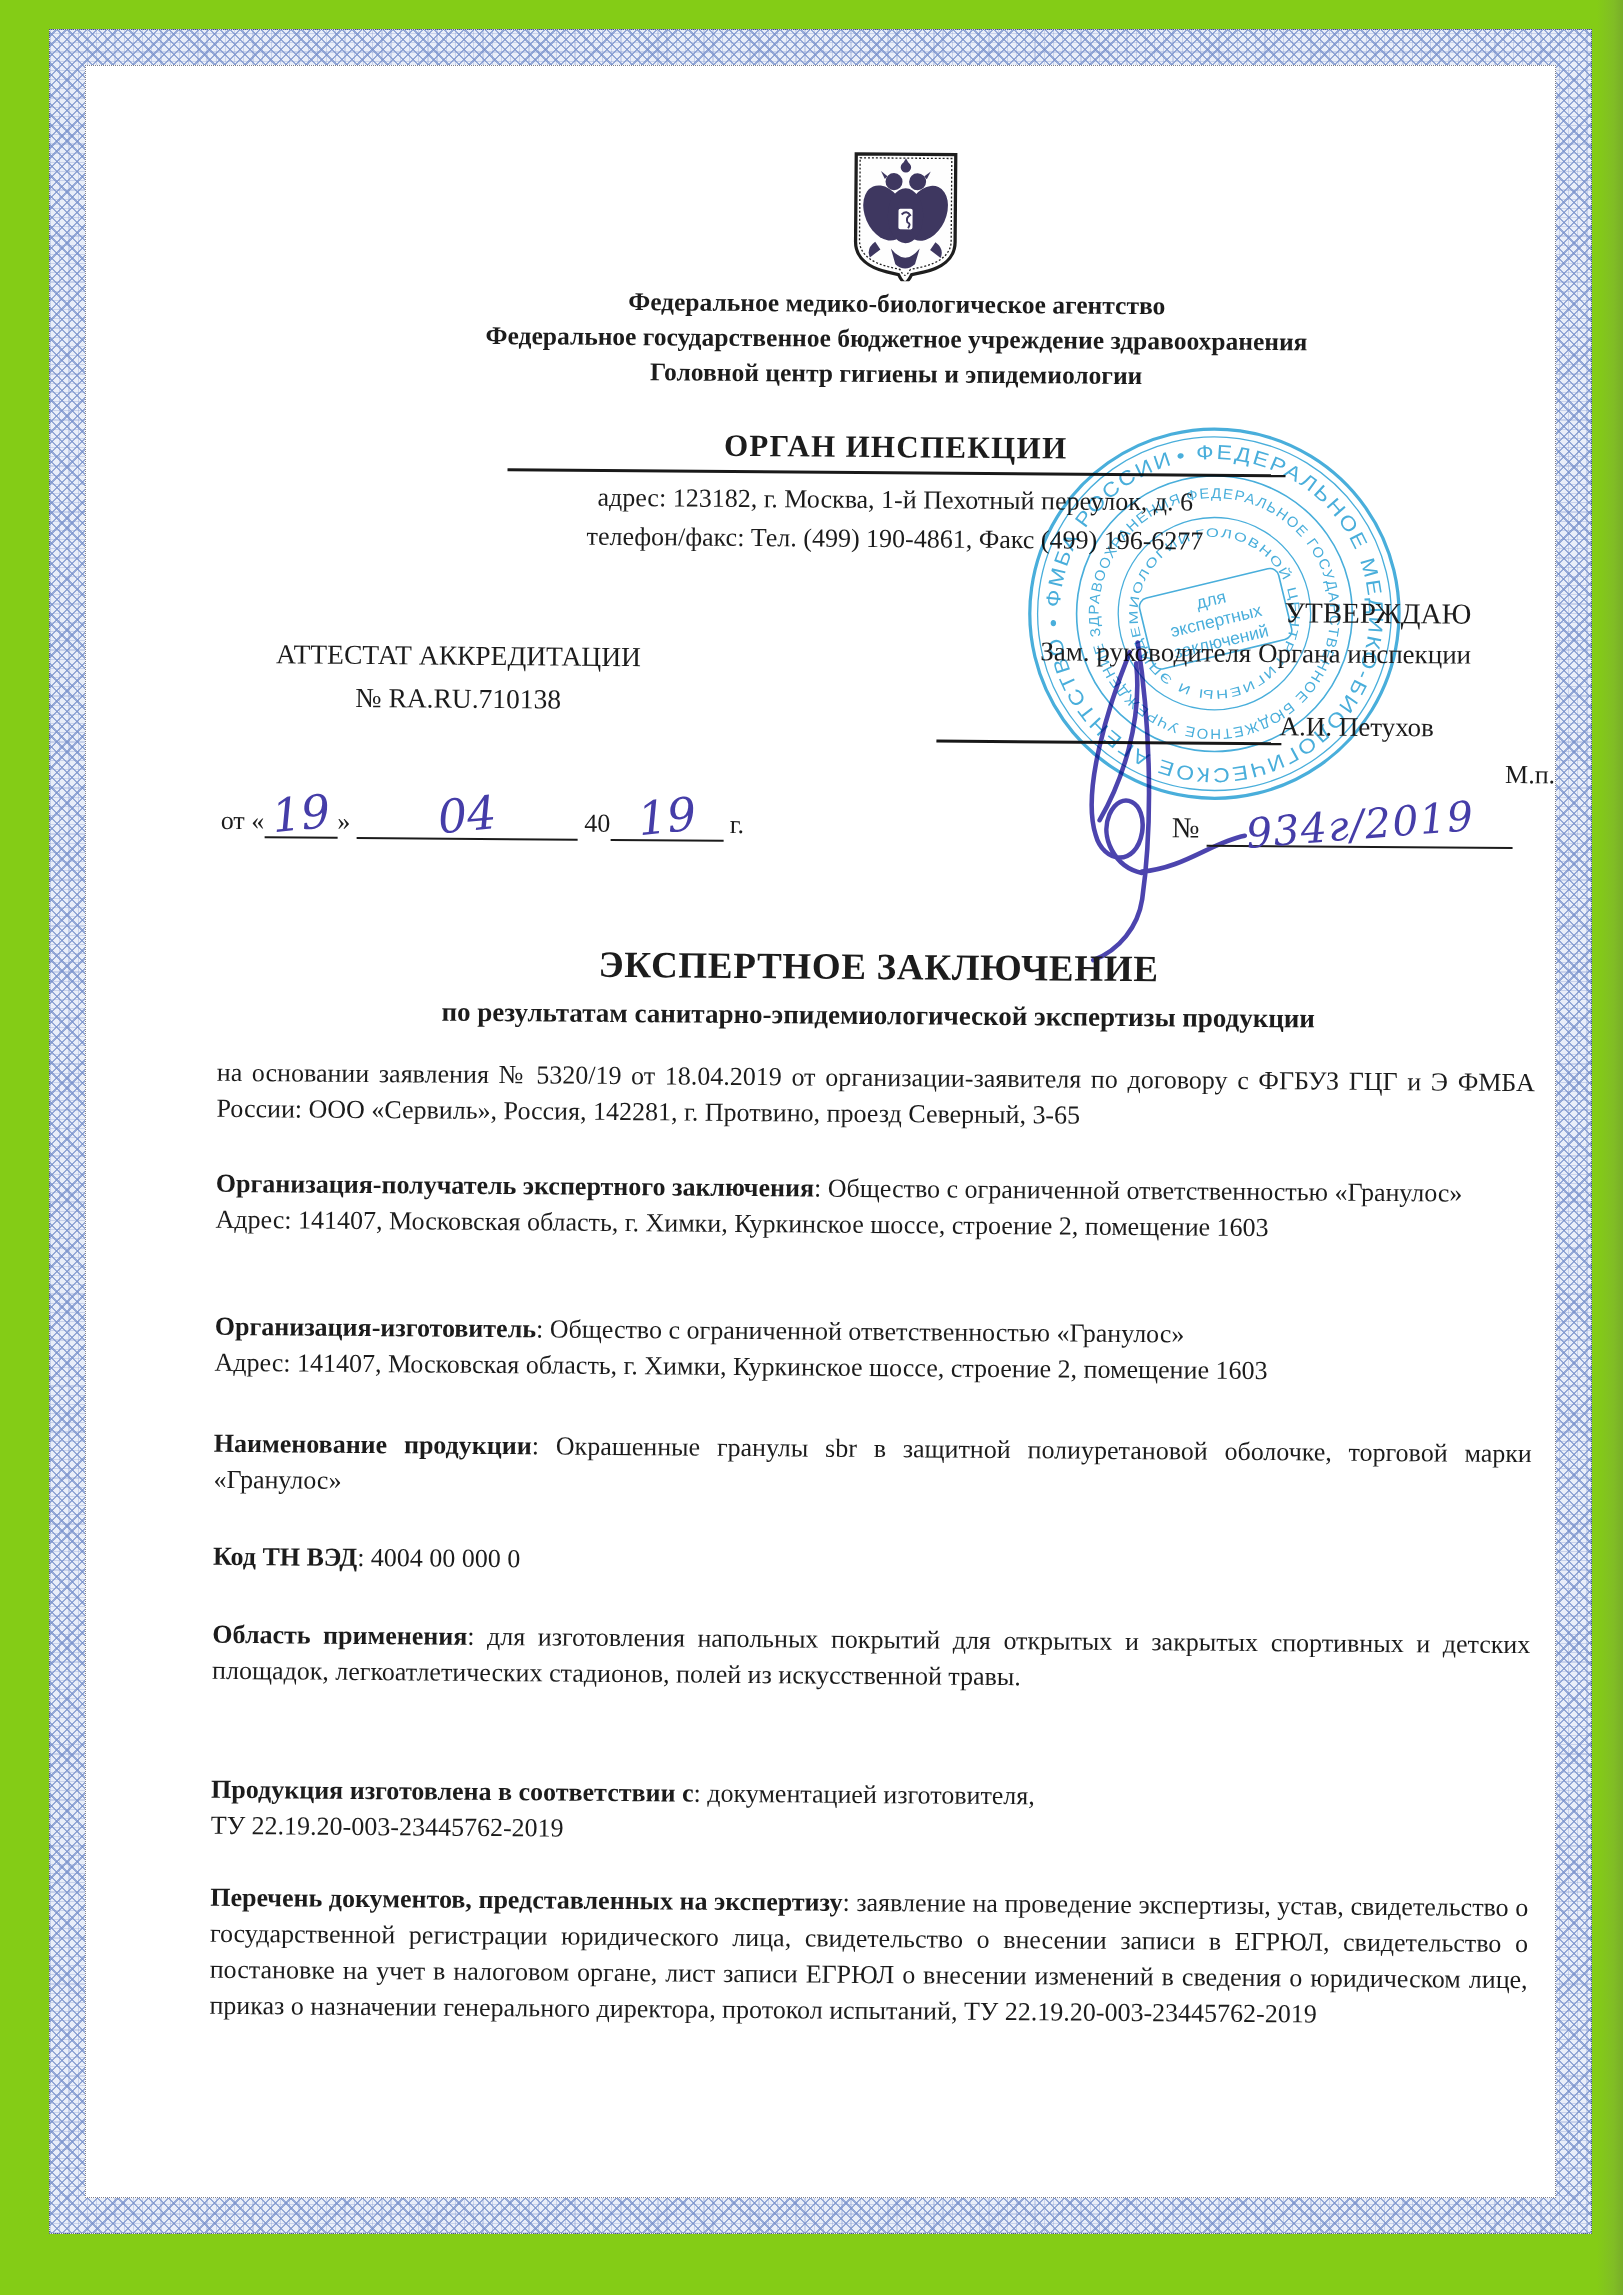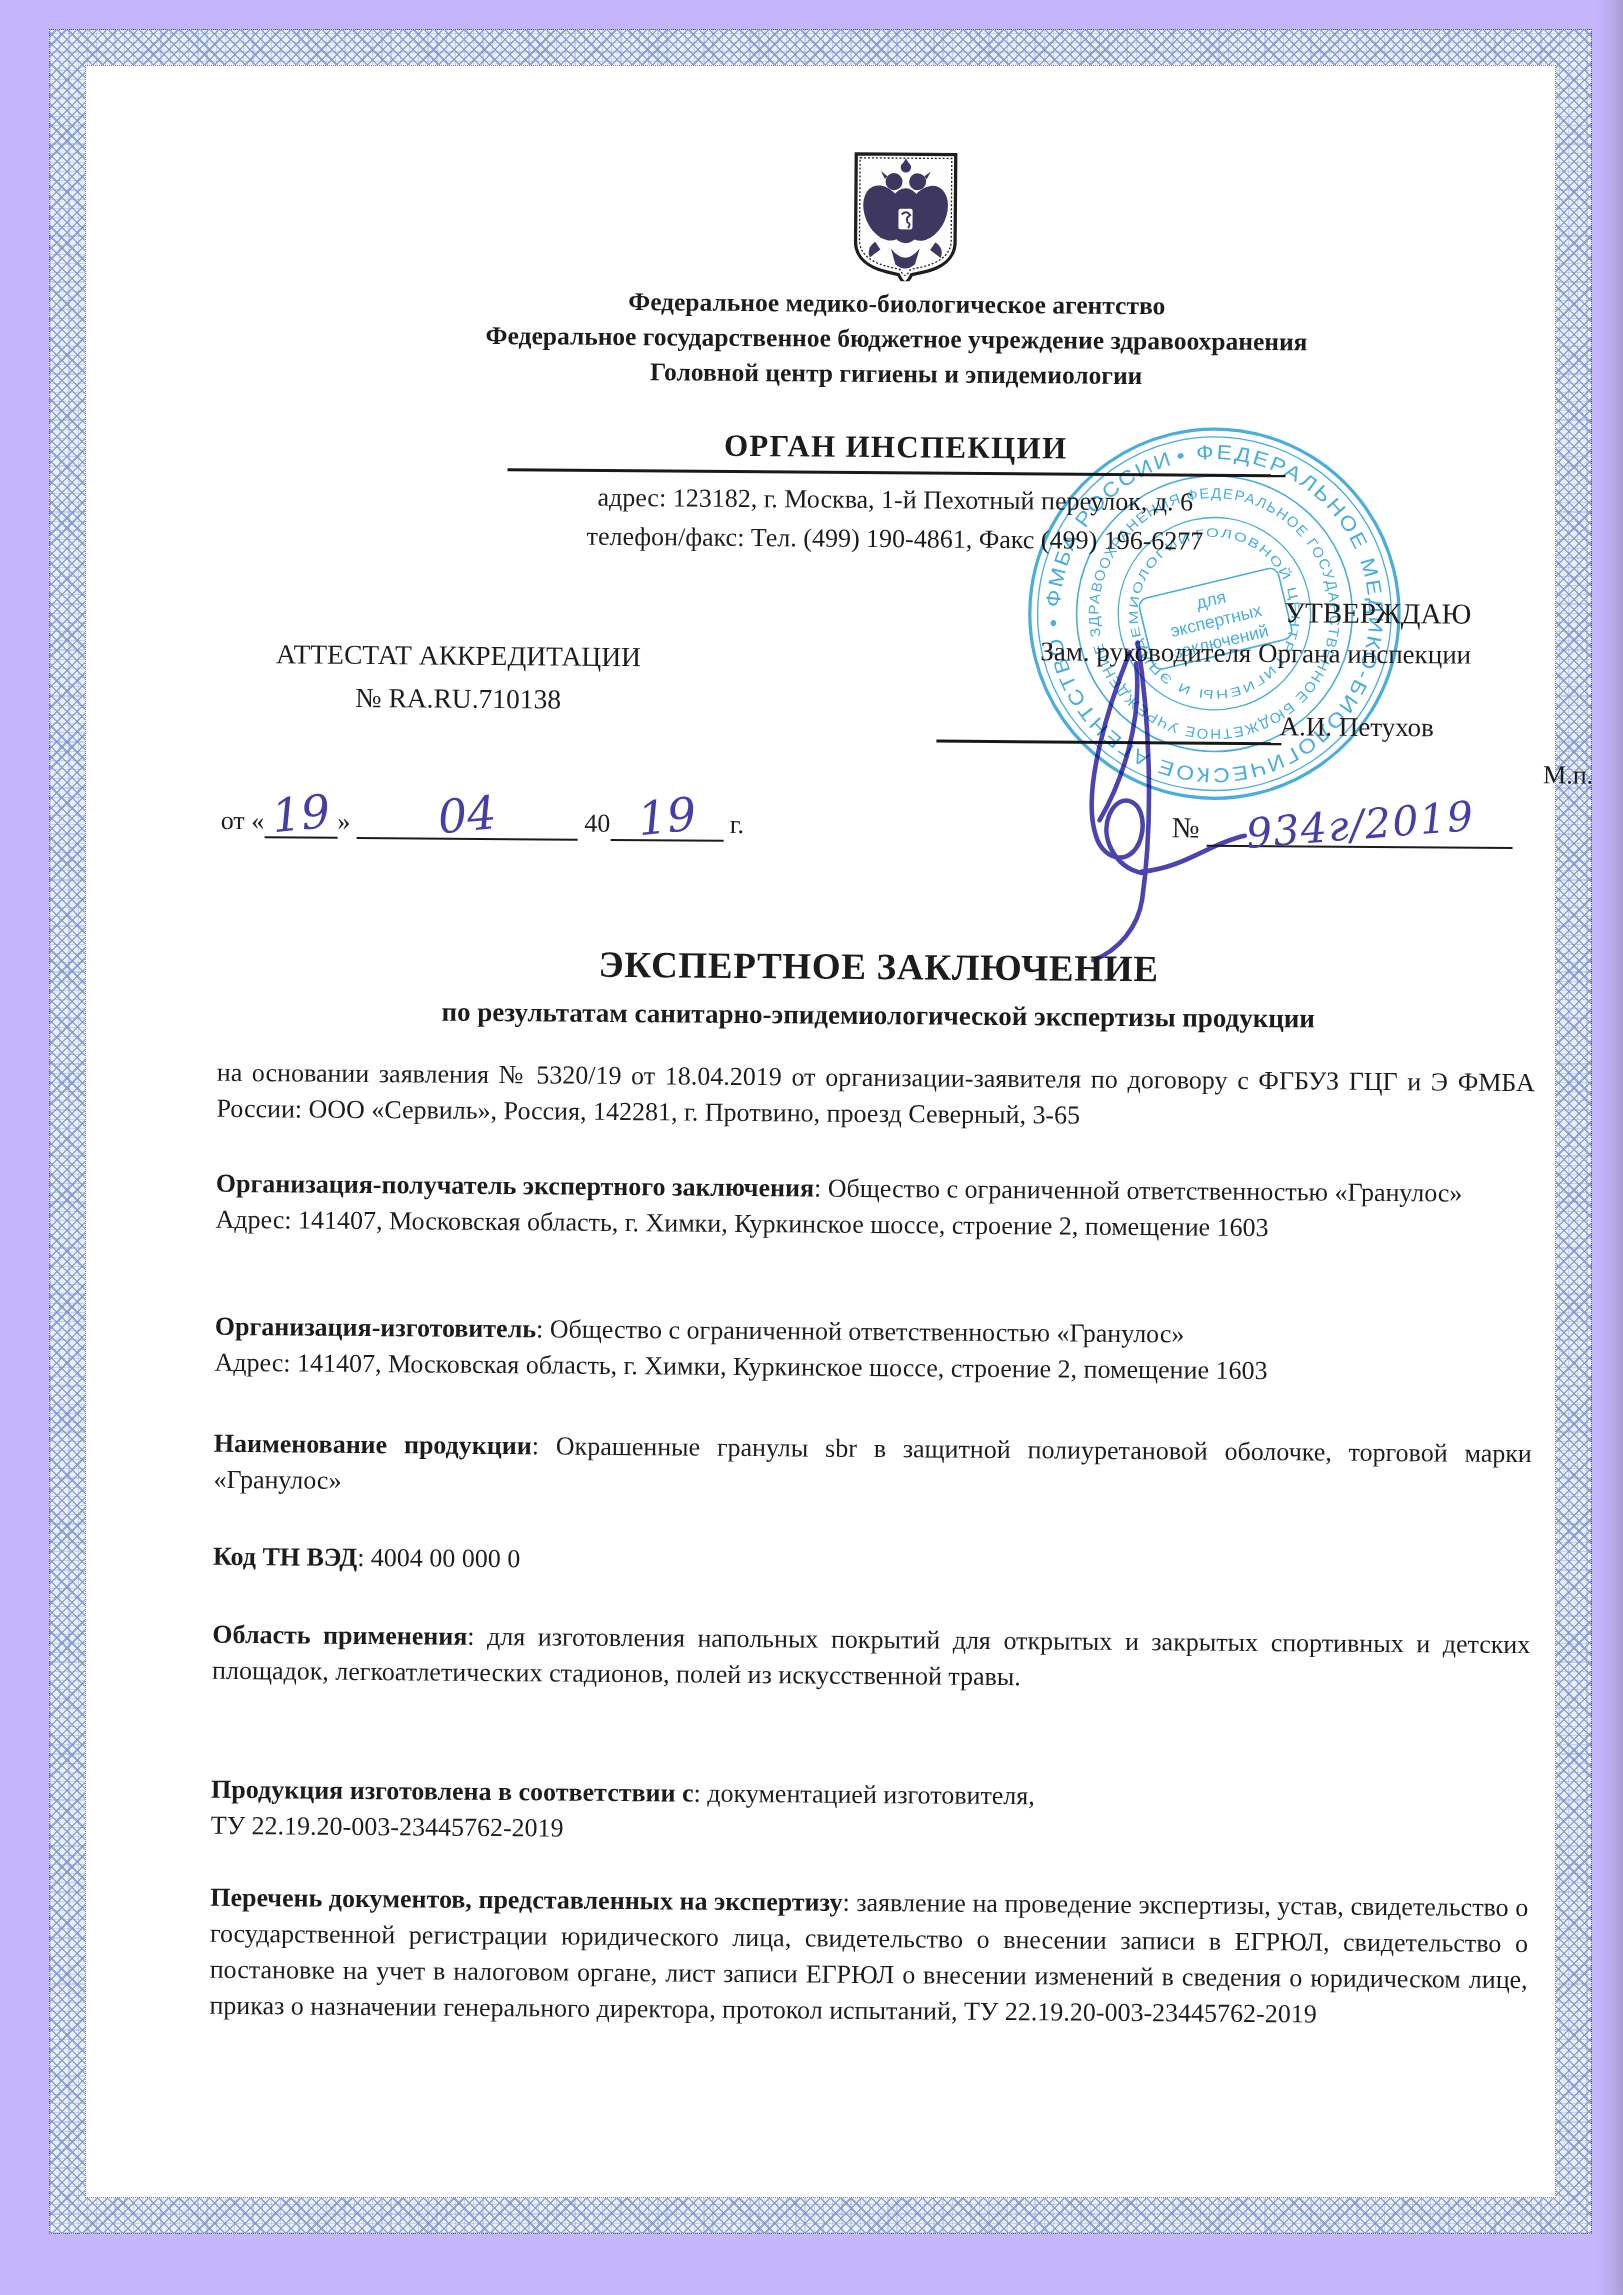--- a/index.html
+++ b/index.html
@@ -1,21 +1,21 @@
 <!DOCTYPE html>
 <html style="font-size:10.5px"><head>
 <meta charset="utf-8">
 <style>
   html,body{margin:0;padding:0;}
   body{
     width:1623px;height:2295px;position:relative;overflow:hidden;
     background:#ffffff;color:#1c1c1c;
     font-family:"Liberation Serif", serif;
   }
-  .page{position:absolute;inset:0;background:#c4b5fd;}
+  .page{position:absolute;inset:0;background:#84cc16;}
   
   .frame{
     position:absolute;left:49px;top:29px;width:1543px;height:2205px;
     background-color:#e9eef9;
     background-image:
       repeating-linear-gradient(45deg,  rgba(122,146,204,.75) 0 1.6px, rgba(0,0,0,0) 1.6px 7.2px),
       repeating-linear-gradient(-45deg, rgba(122,146,204,.75) 0 1.6px, rgba(0,0,0,0) 1.6px 7.2px),
       repeating-linear-gradient(90deg,  rgba(122,146,204,.30) 0 1.3px,  rgba(0,0,0,0) 1.3px 9.2px),
       repeating-linear-gradient(0deg,   rgba(122,146,204,.30) 0 1.3px,  rgba(0,0,0,0) 1.3px 9.2px);
     border:1.3px dotted rgba(45,45,60,.65);
@@ -40,21 +40,21 @@
   .b{font-weight:bold;}
   .hdr{left:223px;top:281px;width:1348px;font-weight:bold;font-size:25.5px;line-height:35px;text-align:center;}
   .org-title{left:223px;top:424px;width:1348px;text-align:center;font-weight:bold;font-size:31px;letter-spacing:1.3px;}
   .rule-main{left:509px;top:466px;width:778px;height:3.3px;background:#191919;}
   .contacts{left:223px;top:475px;width:1348px;text-align:center;font-size:26px;line-height:39px;}
   .attestat{left:229px;top:632px;width:465px;text-align:center;font-size:27.5px;line-height:43px;}
   .approve-label{left:916px;top:588px;width:558px;text-align:right;font-size:29px;}
   .approve-pos{left:916px;top:630px;width:558px;text-align:right;font-size:27px;}
   .approver-name{left:1283px;top:703px;width:196px;font-size:27px;}
   .sig-rule{left:940px;top:734px;width:345px;height:2.6px;background:#181818;}
-  .seal-mark{left:1486px;top:750px;width:111px;text-align:right;font-size:26px;}
+  .seal-mark{left:1448px;top:750px;width:111px;text-align:right;font-size:26px;}
   .date-line{left:225px;top:804px;font-size:26px;white-space:nowrap;}
   .num-line{left:1176px;top:804px;font-size:29px;white-space:nowrap;}
   .ul{display:inline-block;border-bottom:2px solid #1b1b1b;text-align:center;vertical-align:baseline;}
   .w110{width:73px;} .w340{width:221px;} .w170{width:113px;} .w470{width:306px;}
   .hw{
     font-family:"DejaVu Serif", serif;font-style:italic;color:#453da8;
     display:inline-block;transform:rotate(-6deg);line-height:19.6px;
   }
   .hw-lg{font-size:46px;}
   .hw-num{font-size:41px;transform:rotate(-5deg);letter-spacing:1.3px;}

